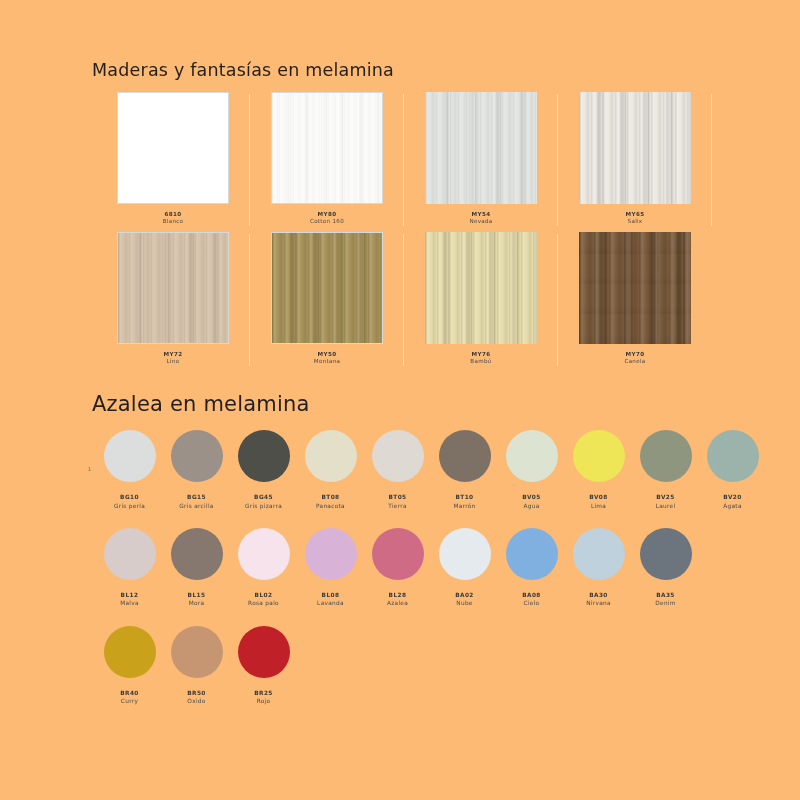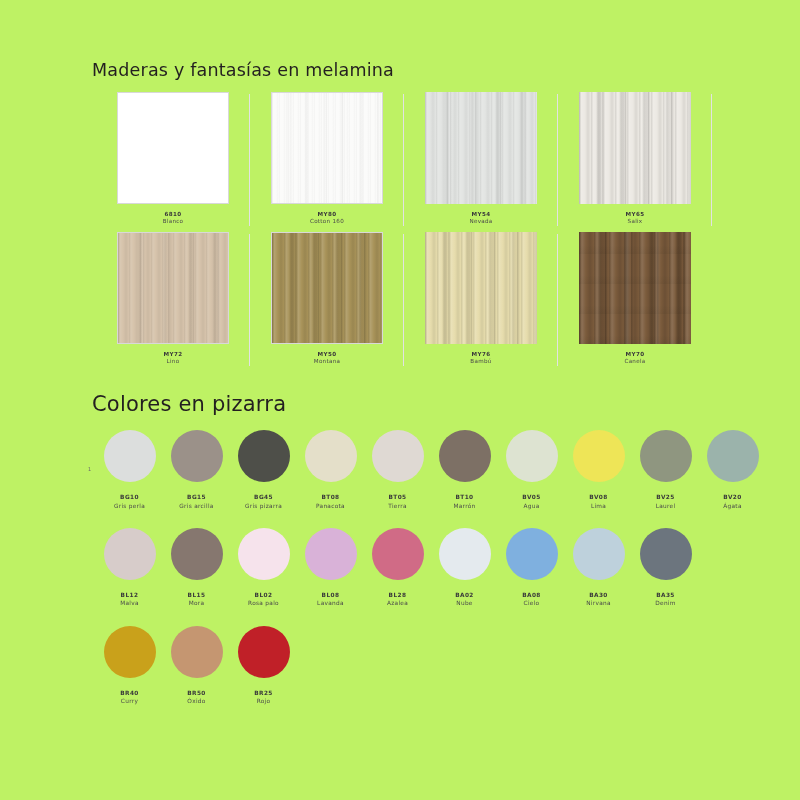--- a/index.html
+++ b/index.html
@@ -4,21 +4,21 @@
 <title>Melamina</title>
 <style>
   * { box-sizing: border-box; }
   html, body {
     margin: 0; padding: 0;
     width: 800px; height: 800px;
     background: #ffffff;
     font-family: "DejaVu Sans", sans-serif;
     overflow: hidden;
   }
-  .page { position: relative; width: 800px; height: 800px; background: #bef264; }
+  .page { position: relative; width: 800px; height: 800px; background: #fdba74; }
 
   
   .h-woods {
     position: absolute; left: 92px; top: 48px;
     font-size: 17.5px; font-weight: 400; letter-spacing: .2px;
     color: #231f20;
   }
   .h-colors {
     position: absolute; left: 92px; top: 378px;
     font-size: 21px; font-weight: 400; letter-spacing: .2px;
@@ -151,21 +151,21 @@
         <div class="wood-code">MY76</div>
         <div class="wood-name">Bambú</div>
       </div>
       <div class="wood-cell">
         <div class="wood-swatch grain-d" style="background-color: rgb(123, 91, 60);"></div>
         <div class="wood-code">MY70</div>
         <div class="wood-name">Canela</div>
       </div>
     </div>
 
-  <h1 class="h-colors">Colores en pizarra</h1>
+  <h1 class="h-colors">Azalea en melamina</h1>
 
   <div class="tiny-marker">1</div>
 
   <div class="color-rows">
       <div class="color-row">
         <div class="color-cell">
           <span class="dot" style="background: rgb(220, 222, 221);"></span>
           <div class="c-code">BG10</div>
           <div class="c-name">Gris perla</div>
         </div>

